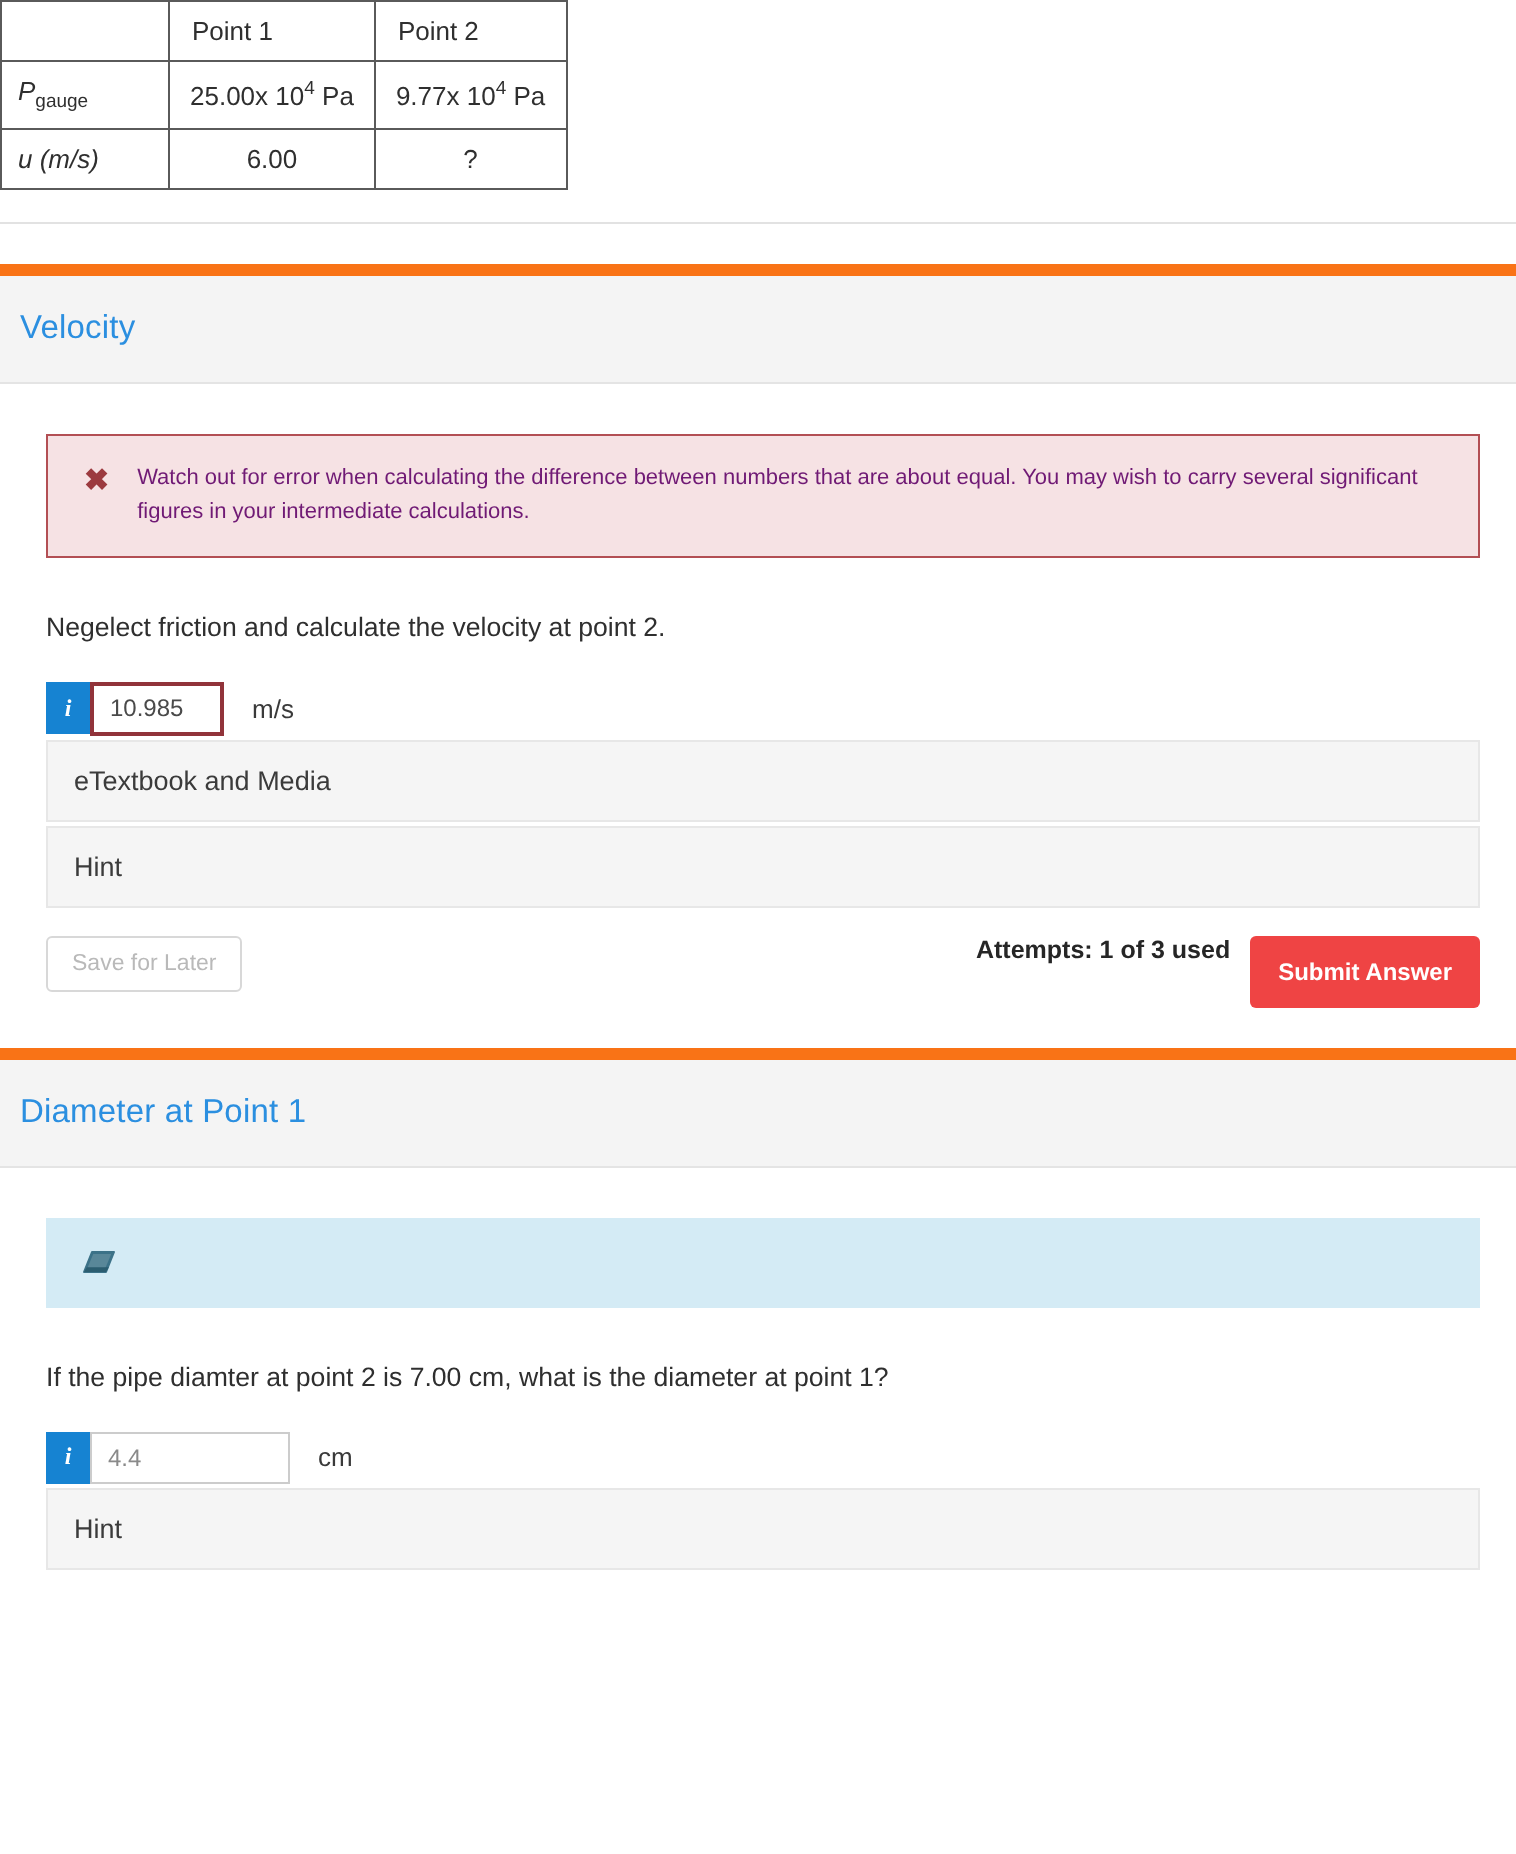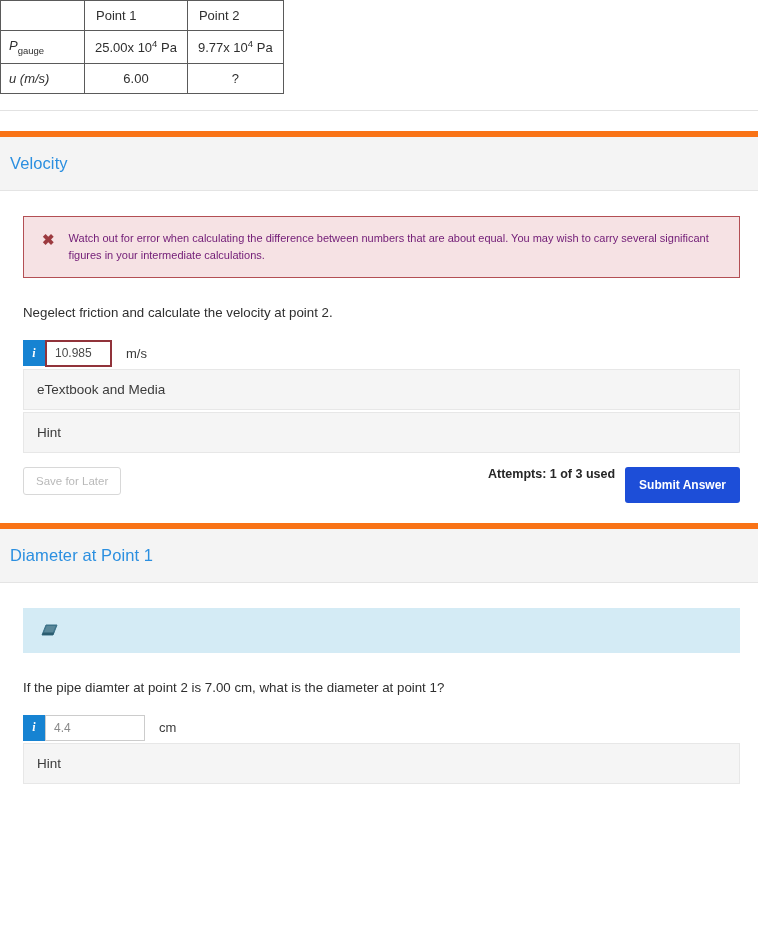--- a/index.html
+++ b/index.html
@@ -226,21 +226,21 @@
   .btn-save.disabled { color: #b9b9b9; }
   .footer-spacer { flex: 1 1 auto; }
   .attempts {
     font-size: 12.5px;
     font-weight: bold;
     color: #262626;
     margin-right: 10px;
     white-space: nowrap;
   }
   .btn-submit {
-    background: #1d4ed8;
+    background: #ef4444;
     border: none;
     border-radius: 3px;
     color: #ffffff;
     font-size: 12px;
     font-weight: bold;
     font-family: "Liberation Sans", sans-serif;
     padding: 11px 14px;
     cursor: pointer;
     white-space: nowrap;
   }

